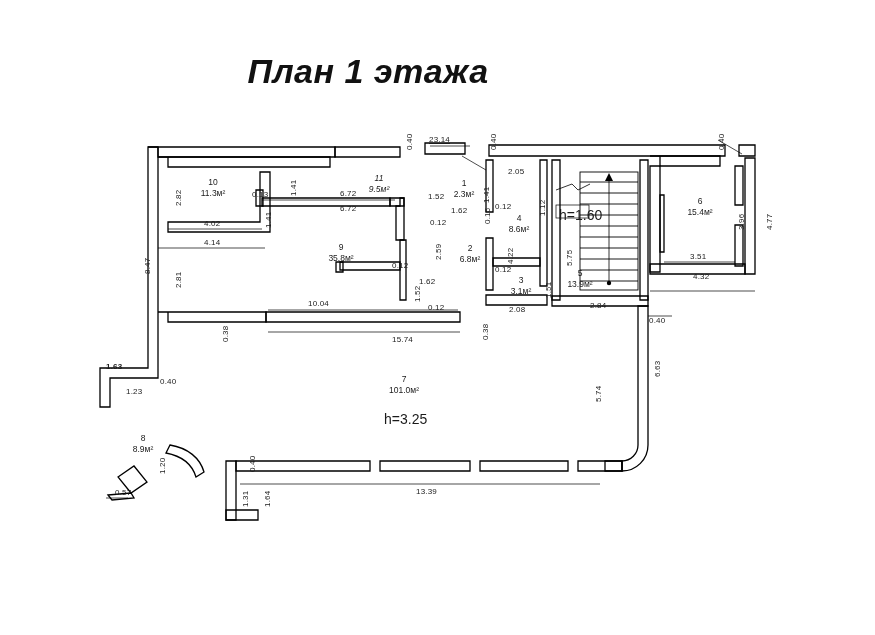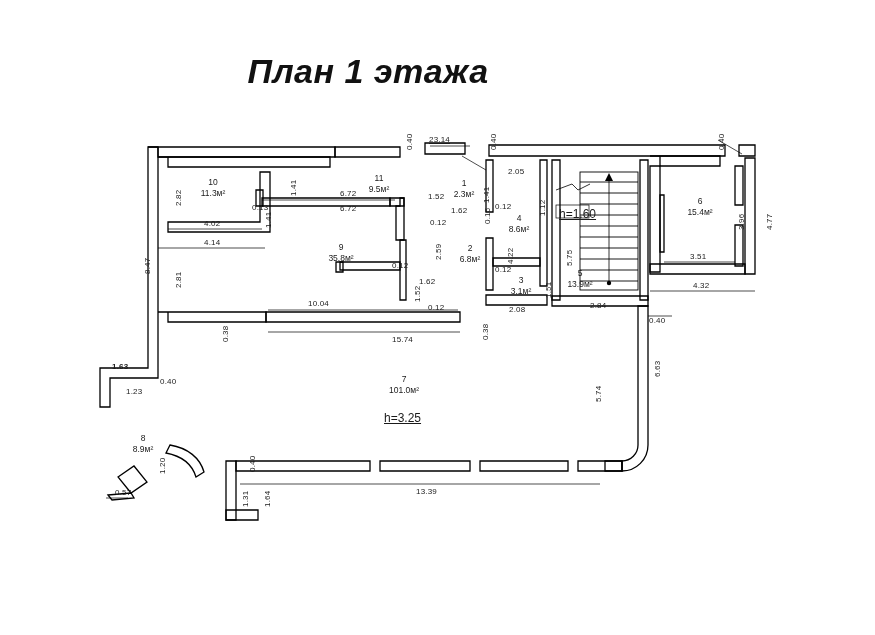--- a/index.html
+++ b/index.html
@@ -52,22 +52,21 @@
   }
   .roomblock {
     position: absolute;
     text-align: center;
     line-height: 1.25;
     font-size: 8.5px;
     color: #1a1a1a;
     font-family: "Liberation Sans", sans-serif;
   }
   .note {
-    font-size: 12px;
-    text-decoration: underline;
+    font-size: 14px;
   }
 </style>
 </head>
 <body>
 
 <div id="page">
 
   <div id="plan-title">План 1 этажа</div>
 
   <svg id="drawing" viewBox="0 0 875 635">
@@ -164,21 +163,21 @@
       <rect x="556" y="205" width="33" height="13" fill="none" stroke="#000000" stroke-width="0.7"></rect>
     </g>
   </svg>
 
   <div id="labels">
 
     <div class="roomblock" style="left:193px; top:177px; width:40px;">
       <div>10</div>
       <div>11.3м²</div>
     </div>
-    <div class="roomblock" style="left:359px; top:173px; width:40px;">
+    <div class="roomblock" style="left:359px; top:173px; width:40px;font-style:italic;">
       <div>11</div>
       <div>9.5м²</div>
     </div>
     <div class="roomblock" style="left:444px; top:178px; width:40px;">
       <div>1</div>
       <div>2.3м²</div>
     </div>
     <div class="roomblock" style="left:320px; top:242px; width:42px;">
       <div>9</div>
       <div>35.8м²</div>
@@ -210,42 +209,42 @@
     <div class="roomblock" style="left:122px; top:433px; width:42px;">
       <div>8</div>
       <div>8.9м²</div>
     </div>
 
     <div class="lbl note" style="left:384px; top:411px;">h=3.25</div>
     <div class="lbl note" style="left:559px; top:207px;">h=1.60</div>
 
     <div class="lbl dim" style="left:429px; top:135px;text-decoration:underline;">23.14</div>
     <div class="lbl dim" style="left:508px; top:167px;">2.05</div>
-    <div class="lbl dim" style="left:252px; top:190px;margin-top:13px;">0.13</div>
+    <div class="lbl dim" style="left:252px; top:190px;">0.13</div>
     <div class="lbl dim" style="left:340px; top:189px;">6.72</div>
     <div class="lbl dim" style="left:340px; top:204px;">6.72</div>
     <div class="lbl dim" style="left:428px; top:192px;">1.52</div>
     <div class="lbl dim" style="left:451px; top:206px;">1.62</div>
     <div class="lbl dim" style="left:495px; top:202px;">0.12</div>
     <div class="lbl dim" style="left:430px; top:218px;">0.12</div>
     <div class="lbl dim" style="left:204px; top:219px;">4.02</div>
     <div class="lbl dim" style="left:204px; top:238px;">4.14</div>
     <div class="lbl dim" style="left:392px; top:261px;">0.12</div>
     <div class="lbl dim" style="left:419px; top:277px;">1.62</div>
     <div class="lbl dim" style="left:495px; top:265px;">0.12</div>
     <div class="lbl dim" style="left:690px; top:252px;">3.51</div>
     <div class="lbl dim" style="left:509px; top:305px;">2.08</div>
     <div class="lbl dim" style="left:590px; top:301px;">2.84</div>
-    <div class="lbl dim" style="left:693px; top:281px;">4.32</div>
+    <div class="lbl dim" style="left:693px; top:272px;">4.32</div>
     <div class="lbl dim" style="left:428px; top:303px;">0.12</div>
     <div class="lbl dim" style="left:308px; top:299px;">10.04</div>
     <div class="lbl dim" style="left:392px; top:335px;">15.74</div>
     <div class="lbl dim" style="left:649px; top:316px;">0.40</div>
     <div class="lbl dim" style="left:160px; top:377px;">0.40</div>
-    <div class="lbl dim" style="left:112px; top:362px;font-weight:bold;">1.63</div>
+    <div class="lbl dim" style="left:106px; top:362px;font-weight:bold;">1.63</div>
     <div class="lbl dim" style="left:126px; top:387px;">1.23</div>
     <div class="lbl dim" style="left:416px; top:487px;">13.39</div>
     <div class="lbl dim" style="left:115px; top:488px;">0.57</div>
 
     <div class="lbl dim vert" style="left:405px; top:150px;">0.40</div>
     <div class="lbl dim vert" style="left:489px; top:150px;">0.40</div>
     <div class="lbl dim vert" style="left:717px; top:150px;">0.40</div>
     <div class="lbl dim vert" style="left:174px; top:206px;">2.82</div>
     <div class="lbl dim vert" style="left:289px; top:196px;">1.41</div>
     <div class="lbl dim vert" style="left:264px; top:228px;">1.41</div>

